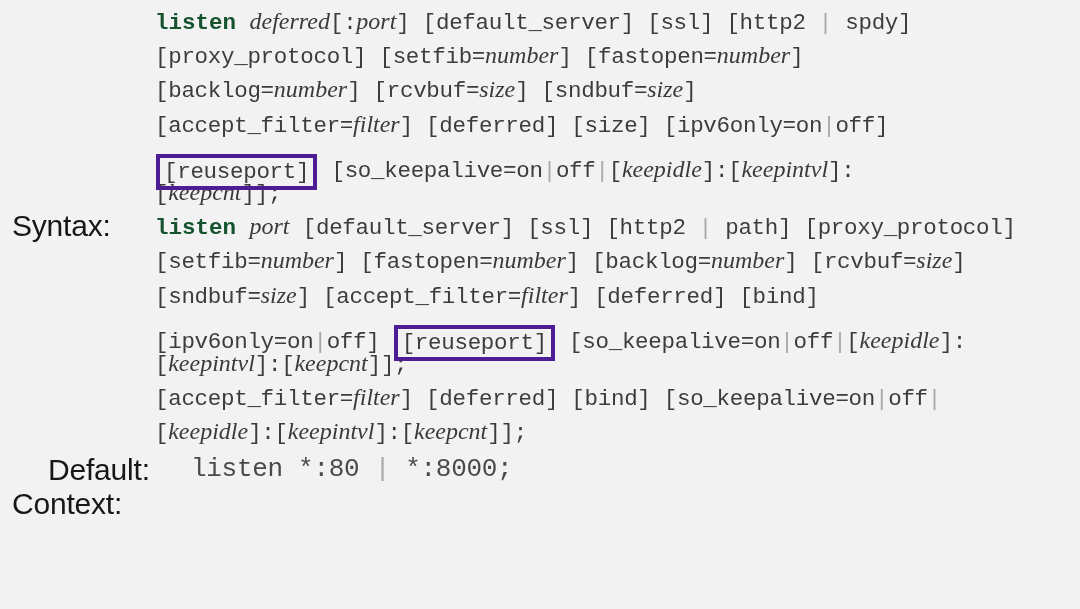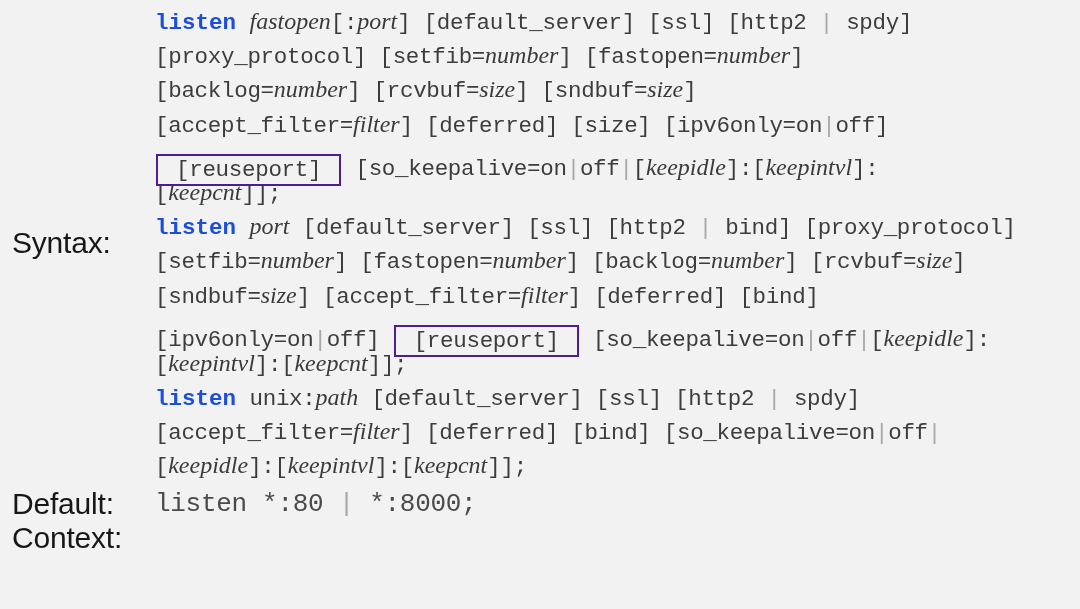--- a/index.html
+++ b/index.html
@@ -46,74 +46,73 @@
     line-height: 34.2px;
     color: #3c3c3c;
     white-space: nowrap;
     letter-spacing: -0.3px;
   }
   .codeline {
     height: 34.2px;
     white-space: nowrap;
   }
   .kw {
-    color: #1d4ed8;
+    color: #14532d;
     font-weight: 700;
     letter-spacing: 0px;
   }
   .var {
     font-family: "Liberation Serif", "DejaVu Serif", serif;
     font-style: italic;
     font-size: 24px;
     color: #3a3a3a;
     letter-spacing: 0px;
   }
   .pipe {
     color: #a8a8a8;
   }
   .boxed {
-    border: 2px solid #4c1d95;
-    padding: 0px 18px;
+    border: 4px solid #4c1d95;
+    padding: 0px 4px;
     margin: 12px 1px;
     display: inline-block;
     line-height: 28px;
     position: relative;
     top: 1px;
   }
   .syntax-row { margin-top: 4px; }
-  .default-row { margin-top: 4px; }
+  .default-row { margin-top: 4px; padding-left: 36px; }
   .default-row .code-col,
   .context-row .code-col {
     font-size: 26px;
     line-height: 34px;
     color: #4a4a4a;
   }
   .context-row .code-col { color: #5a5a5a; }
   .default-row .label, .context-row .label { line-height: 34px; }
 </style>
 </head>
 <body>
 
 <div class="doc">
 
   <div class="row syntax-row">
     <div class="label">Syntax:</div>
     <div class="code-col">
-        <div class="codeline"><span class="kw">listen </span><span class="var">fastopen</span><span>[:</span><span class="var">port</span><span>] [default_server] [ssl] [http2 </span><span class="pipe">|</span><span> spdy]</span></div>
+        <div class="codeline"><span class="kw">listen </span><span class="var">deferred</span><span>[:</span><span class="var">port</span><span>] [default_server] [ssl] [http2 </span><span class="pipe">|</span><span> spdy]</span></div>
         <div class="codeline"><span>[proxy_protocol] [setfib=</span><span class="var">number</span><span>] [fastopen=</span><span class="var">number</span><span>]</span></div>
         <div class="codeline"><span>[backlog=</span><span class="var">number</span><span>] [rcvbuf=</span><span class="var">size</span><span>] [sndbuf=</span><span class="var">size</span><span>]</span></div>
         <div class="codeline"><span>[accept_filter=</span><span class="var">filter</span><span>] [deferred] [size] [ipv6only=on</span><span class="pipe">|</span><span>off]</span></div>
         <div class="codeline"><span class="boxed">[reuseport]</span><span> [so_keepalive=on</span><span class="pipe">|</span><span>off</span><span class="pipe">|</span><span>[</span><span class="var">keepidle</span><span>]:[</span><span class="var">keepintvl</span><span>]:</span></div>
         <div class="codeline"><span>[</span><span class="var">keepcnt</span><span>]];</span></div>
-        <div class="codeline"><span class="kw">listen </span><span class="var">port</span><span> [default_server] [ssl] [http2 </span><span class="pipe">|</span><span> bind] [proxy_protocol]</span></div>
+        <div class="codeline"><span class="kw">listen </span><span class="var">port</span><span> [default_server] [ssl] [http2 </span><span class="pipe">|</span><span> path] [proxy_protocol]</span></div>
         <div class="codeline"><span>[setfib=</span><span class="var">number</span><span>] [fastopen=</span><span class="var">number</span><span>] [backlog=</span><span class="var">number</span><span>] [rcvbuf=</span><span class="var">size</span><span>]</span></div>
         <div class="codeline"><span>[sndbuf=</span><span class="var">size</span><span>] [accept_filter=</span><span class="var">filter</span><span>] [deferred] [bind]</span></div>
         <div class="codeline"><span>[ipv6only=on</span><span class="pipe">|</span><span>off] </span><span class="boxed">[reuseport]</span><span> [so_keepalive=on</span><span class="pipe">|</span><span>off</span><span class="pipe">|</span><span>[</span><span class="var">keepidle</span><span>]:</span></div>
         <div class="codeline"><span>[</span><span class="var">keepintvl</span><span>]:[</span><span class="var">keepcnt</span><span>]];</span></div>
-        <div class="codeline"><span class="kw">listen </span><span>unix:</span><span class="var">path</span><span> [default_server] [ssl] [http2 </span><span class="pipe">|</span><span> spdy]</span></div>
         <div class="codeline"><span>[accept_filter=</span><span class="var">filter</span><span>] [deferred] [bind] [so_keepalive=on</span><span class="pipe">|</span><span>off</span><span class="pipe">|</span></div>
         <div class="codeline"><span>[</span><span class="var">keepidle</span><span>]:[</span><span class="var">keepintvl</span><span>]:[</span><span class="var">keepcnt</span><span>]];</span></div>
       </div>
   </div>
 
   <div class="row default-row">
     <div class="label">Default:</div>
     <div class="code-col">
         <div class="codeline"><span>listen *:80 </span><span class="pipe">|</span><span> *:8000;</span></div>
       </div>

